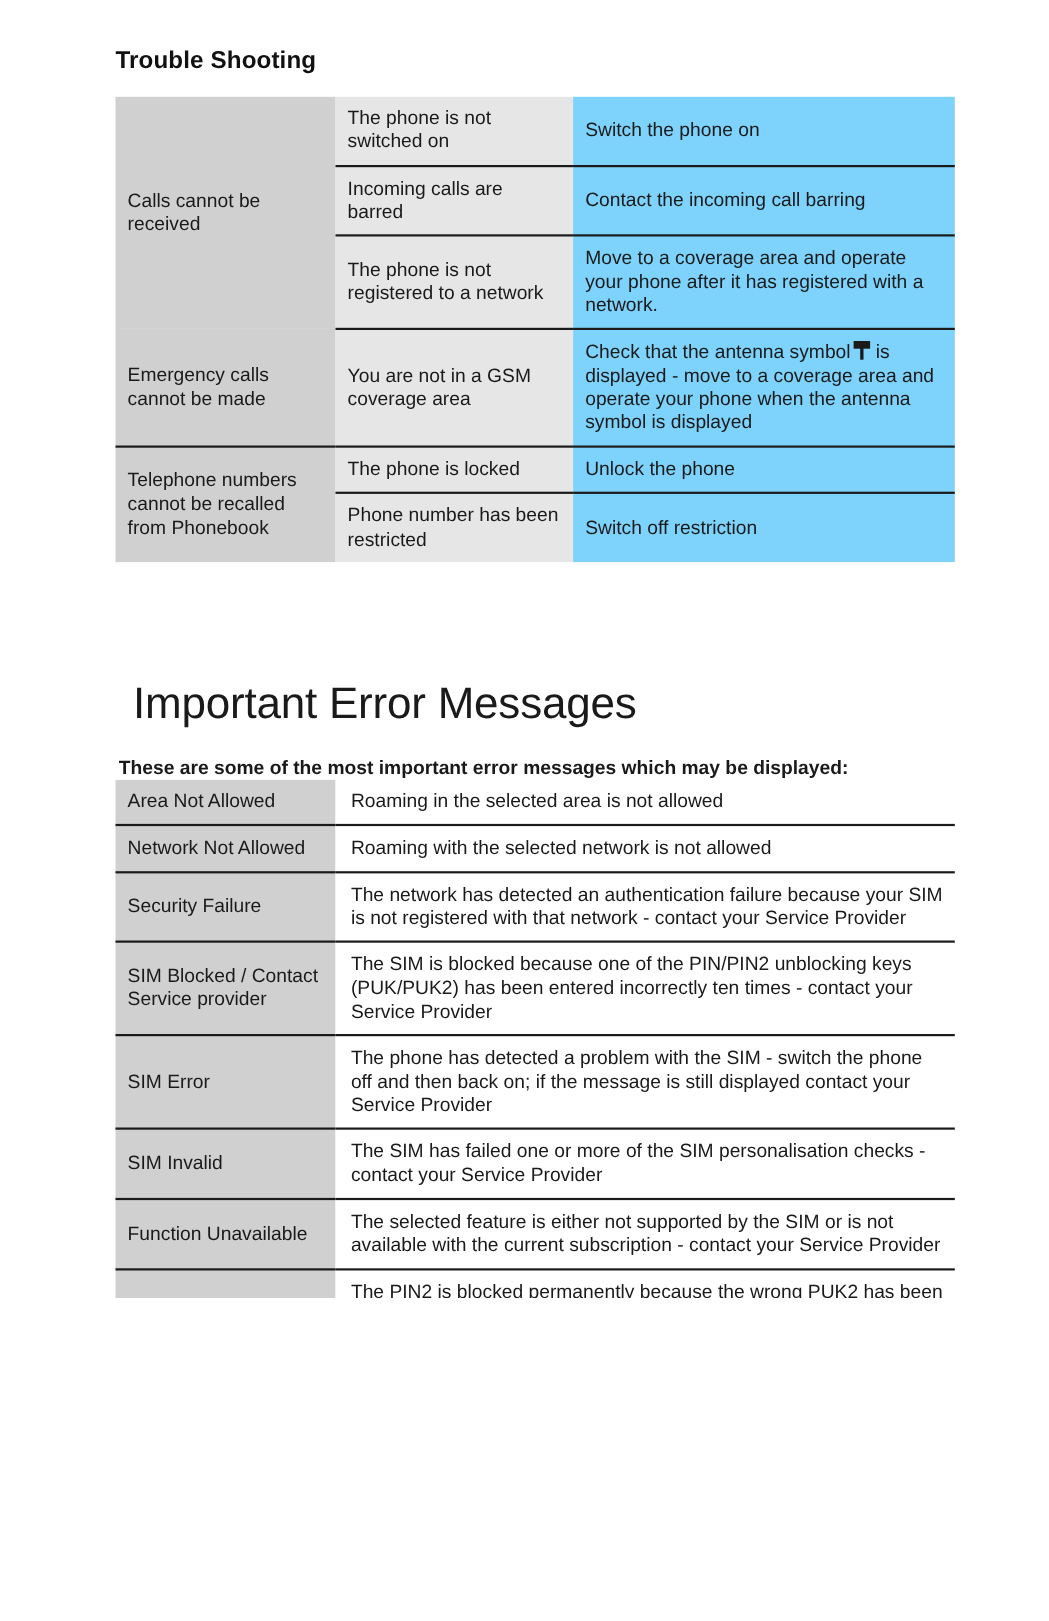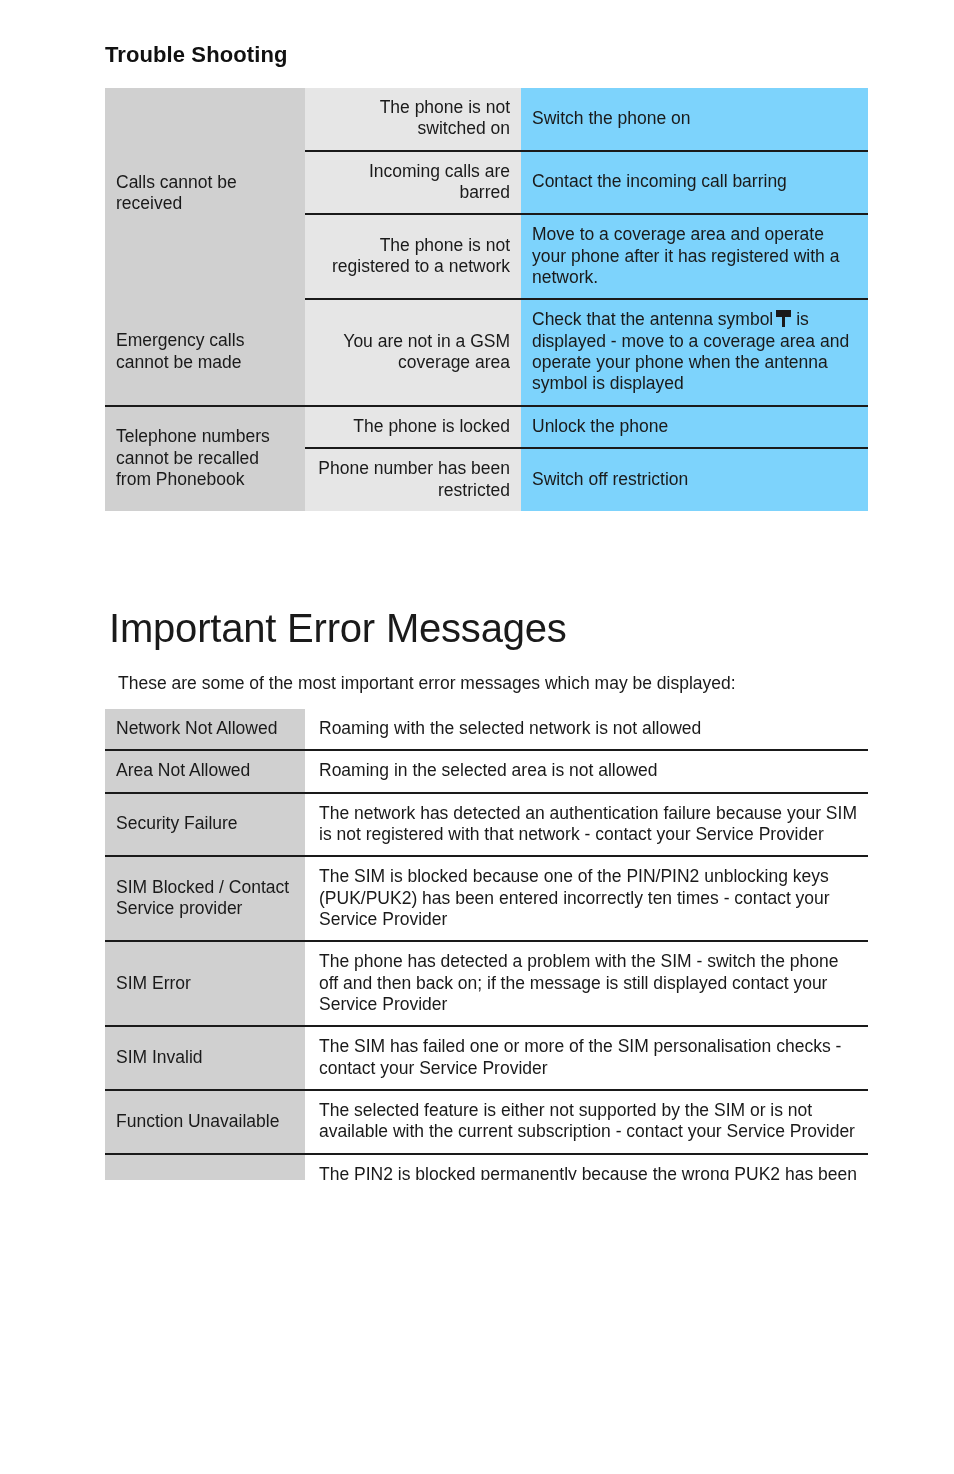--- a/index.html
+++ b/index.html
@@ -32,30 +32,31 @@
     font-size: 22px;
     font-weight: bold;
     letter-spacing: 0.1px;
     color: #111111;
   }
   .chapter-title {
     font-size: 40px;
     font-weight: normal;
     letter-spacing: -0.2px;
     color: #1a1a1a;
-    margin: 4px;
+    margin: 16px;
     padding: 0 0 0 105px;
     line-height: 1.0;
   }
   .intro-paragraph {
     font-size: 17.5px;
     color: #1a1a1a;
-    margin: 13px;
+    margin: 3px;
     padding: 12px 0 0 105px;
     line-height: 1.2;
+    font-weight: bold;
   }
 
   
   .doc-table {
     border-collapse: collapse;
     table-layout: fixed;
     font-size: 17.5px;
     line-height: 1.22;
   }
   .doc-table td {
@@ -71,21 +72,21 @@
     position: absolute;
     left: 105px;
     top: 88px;
     width: 763px;
   }
   #ts-table col.c1 { width: 200px; }
   #ts-table col.c2 { width: 216px; }
   #ts-table col.c3 { width: 347px; }
 
   .cell-sym  { background: #d0d0d0; }   
-  .cell-cause{ background: #e6e6e6; text-align: right; }   
+  .cell-cause{ background: #e6e6e6; }   
   .cell-fix  { background: #7dd3fc; }   
 
   
   .rule-inner { border-bottom: 2px solid #1a1a1a; }
   .no-rule    { border-bottom: none !important; }
 
   
   #err-table {
     position: absolute;
     left: 105px;
@@ -184,28 +185,28 @@
     <p class="intro-paragraph">These are some of the most important error messages which may be displayed:</p>
   </div>
 
   <table id="err-table" class="doc-table">
     <colgroup>
         <col class="c1">
         <col class="c2">
       </colgroup>
     <tbody>
       <tr>
+        <td class="cell-msg">Area Not Allowed</td>
+        <td class="cell-desc">Roaming in the selected area is not allowed</td>
+      </tr>
+      <tr>
         <td class="cell-msg">Network Not Allowed</td>
         <td class="cell-desc">Roaming with the selected network is not allowed</td>
       </tr>
       <tr>
-        <td class="cell-msg">Area Not Allowed</td>
-        <td class="cell-desc">Roaming in the selected area is not allowed</td>
-      </tr>
-      <tr>
         <td class="cell-msg">Security Failure</td>
         <td class="cell-desc">The network has detected an authentication failure because your SIM is not registered with that network - contact your Service Provider</td>
       </tr>
       <tr>
         <td class="cell-msg">SIM Blocked / Contact Service provider</td>
         <td class="cell-desc">The SIM is blocked because one of the PIN/PIN2 unblocking keys (PUK/PUK2) has been entered incorrectly ten times - contact your Service Provider</td>
       </tr>
       <tr>
         <td class="cell-msg">SIM Error</td>
         <td class="cell-desc">The phone has detected a problem with the SIM - switch the phone off and then back on; if the message is still displayed contact your Service Provider</td>

